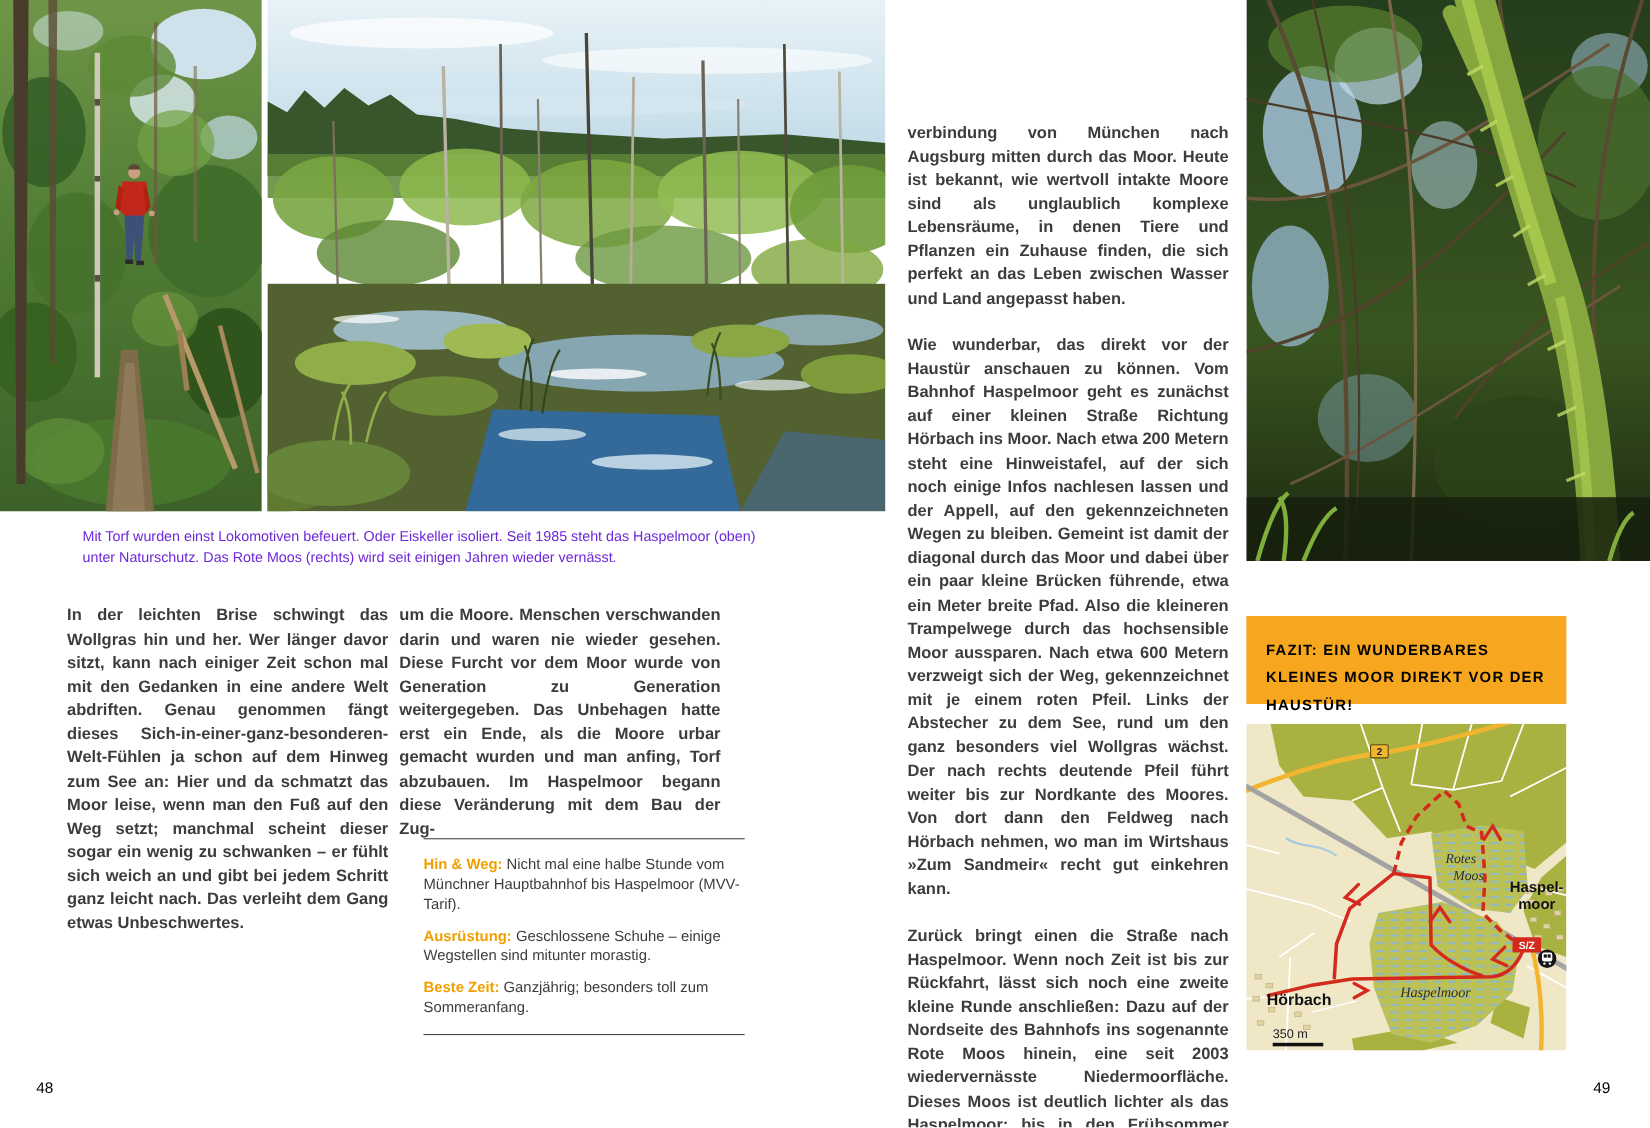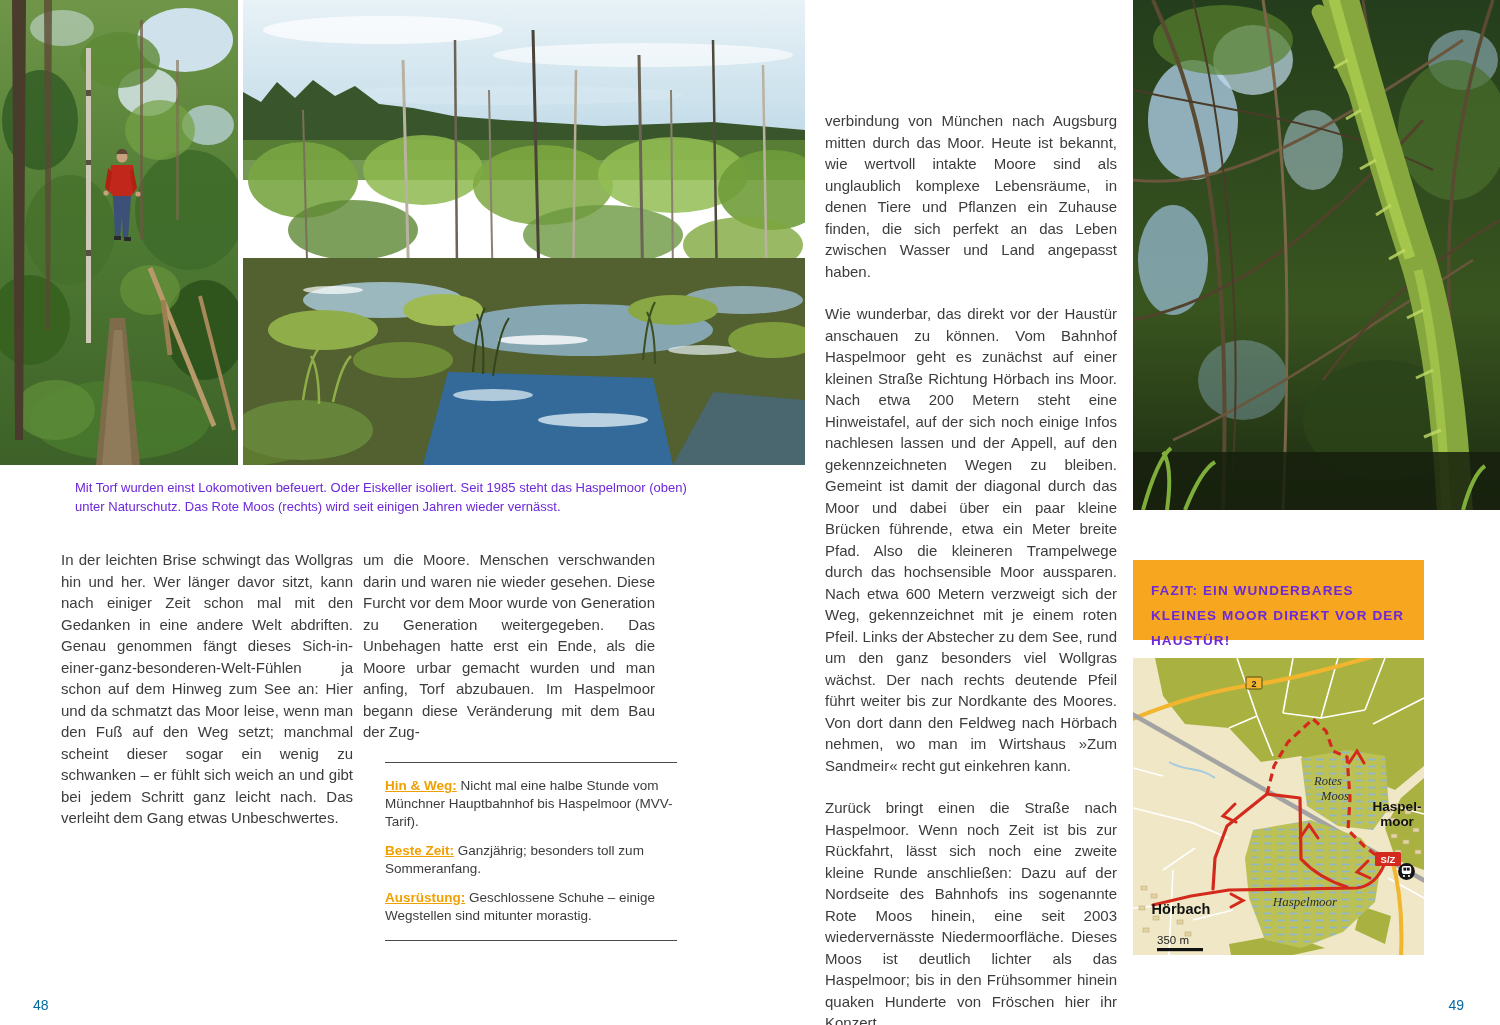--- a/index.html
+++ b/index.html
@@ -4,33 +4,33 @@
 <style>
   html,body{margin:0;padding:0;background:#ffffff;}
   .spread{position:relative;width:1500px;height:1025px;background:#ffffff;overflow:hidden;
           font-family:"Liberation Sans",sans-serif;}
   .photo{position:absolute;overflow:hidden;}
   #photo-left{left:0;top:0;width:238px;height:465px;}
   #photo-center{left:243px;top:0;width:562px;height:465px;}
   #photo-right{left:1133px;top:0;width:367px;height:510px;}
   .caption{position:absolute;left:75px;top:478px;width:612px;font-size:13px;line-height:19px;color:#6d28d9;}
   .col{position:absolute;width:292px;font-size:15px;line-height:21.5px;color:#3c3c3c;text-align:justify;}
-  .col p{margin:0 0 21px 0;}
+  .col p{margin:0 0 21px 0;font-weight:bold;}
   #col-left{left:61px;top:549px;}
   #col-mid{left:363px;top:549px;}
   #col-right{left:825px;top:110px;}
   .infobox{position:absolute;left:385px;top:762px;width:292px;box-sizing:border-box;
            border-top:1.5px solid #4a4a4a;border-bottom:1.5px solid #4a4a4a;padding:14px 0 4px 0;}
   .infobox .item{font-size:13.5px;line-height:18px;color:#3c3c3c;margin:0 0 11px 0;}
-  .infobox .label{color:#f0a000;font-weight:bold;text-decoration:underline;}
+  .infobox .label{color:#f0a000;font-weight:bold;}
   .fazit{position:absolute;left:1133px;top:560px;width:291px;height:80px;background:#f6a71f;
-         box-sizing:border-box;padding:18px 18px 0 18px;color:#6d28d9;font-weight:bold;
+         box-sizing:border-box;padding:18px 18px 0 18px;color:#000000;font-weight:bold;
          font-size:13.5px;line-height:25px;letter-spacing:1.1px;}
   .mapbox{position:absolute;left:1133px;top:658px;width:291px;height:297px;}
-  .pagenum{position:absolute;bottom:12px;font-size:14px;color:#0369a1;margin-top:24px;}
+  .pagenum{position:absolute;bottom:28px;font-size:14px;color:#000000;margin-top:24px;}
   #pagenum-left{left:33px;}
   #pagenum-right{right:36px;}
 </style>
 </head>
 <body>
 
 <div class="spread">
 
   <div class="photo" id="photo-left">
     <svg width="238" height="465" xmlns="http://www.w3.org/2000/svg">
@@ -181,22 +181,22 @@
 
   <div class="col" id="col-left">
     <p>In der leichten Brise schwingt das Wollgras hin und her. Wer länger davor sitzt, kann nach einiger Zeit schon mal mit den Gedanken in eine andere Welt abdriften. Genau genommen fängt dieses Sich-in-einer-ganz-besonderen-Welt-Fühlen ja schon auf dem Hinweg zum See an: Hier und da schmatzt das Moor leise, wenn man den Fuß auf den Weg setzt; manchmal scheint dieser sogar ein wenig zu schwanken – er fühlt sich weich an und gibt bei jedem Schritt ganz leicht nach. Das verleiht dem Gang etwas Unbeschwertes.</p>
   </div>
   <div class="col" id="col-mid">
     <p>um die Moore. Menschen verschwanden darin und waren nie wieder gesehen. Diese Furcht vor dem Moor wurde von Generation zu Generation weitergegeben. Das Unbehagen hatte erst ein Ende, als die Moore urbar gemacht wurden und man anfing, Torf abzubauen. Im Haspelmoor begann diese Veränderung mit dem Bau der Zug-</p>
   </div>
 
   <div class="infobox">
     <div class="item"><span class="label">Hin &amp; Weg:</span><span> Nicht mal eine halbe Stunde vom Münchner Hauptbahnhof bis Haspelmoor (MVV-Tarif).</span></div>
+    <div class="item"><span class="label">Ausrüstung:</span><span> Geschlossene Schuhe – einige Wegstellen sind mitunter morastig.</span></div>
     <div class="item"><span class="label">Beste Zeit:</span><span> Ganzjährig; besonders toll zum Sommeranfang.</span></div>
-    <div class="item"><span class="label">Ausrüstung:</span><span> Geschlossene Schuhe – einige Wegstellen sind mitunter morastig.</span></div>
   </div>
 
   <div class="col" id="col-right">
     <p>verbindung von München nach Augsburg mitten durch das Moor. Heute ist bekannt, wie wertvoll intakte Moore sind als unglaublich komplexe Lebensräume, in denen Tiere und Pflanzen ein Zuhause finden, die sich perfekt an das Leben zwischen Wasser und Land angepasst haben.</p>
     <p>Wie wunderbar, das direkt vor der Haustür anschauen zu können. Vom Bahnhof Haspelmoor geht es zunächst auf einer kleinen Straße Richtung Hörbach ins Moor. Nach etwa 200 Metern steht eine Hinweistafel, auf der sich noch einige Infos nachlesen lassen und der Appell, auf den gekennzeichneten Wegen zu bleiben. Gemeint ist damit der diagonal durch das Moor und dabei über ein paar kleine Brücken führende, etwa ein Meter breite Pfad. Also die kleineren Trampelwege durch das hochsensible Moor aussparen. Nach etwa 600 Metern verzweigt sich der Weg, gekennzeichnet mit je einem roten Pfeil. Links der Abstecher zu dem See, rund um den ganz besonders viel Wollgras wächst. Der nach rechts deutende Pfeil führt weiter bis zur Nordkante des Moores. Von dort dann den Feldweg nach Hörbach nehmen, wo man im Wirtshaus »Zum Sandmeir« recht gut einkehren kann.</p>
     <p>Zurück bringt einen die Straße nach Haspelmoor. Wenn noch Zeit ist bis zur Rückfahrt, lässt sich noch eine zweite kleine Runde anschließen: Dazu auf der Nordseite des Bahnhofs ins sogenannte Rote Moos hinein, eine seit 2003 wiedervernässte Niedermoorfläche. Dieses Moos ist deutlich lichter als das Haspelmoor; bis in den Frühsommer hinein quaken Hunderte von Fröschen hier ihr Konzert.</p>
   </div>
 
   <div class="fazit">FAZIT: EIN WUNDERBARES KLEINES MOOR DIREKT VOR DER HAUSTÜR!</div>
 

